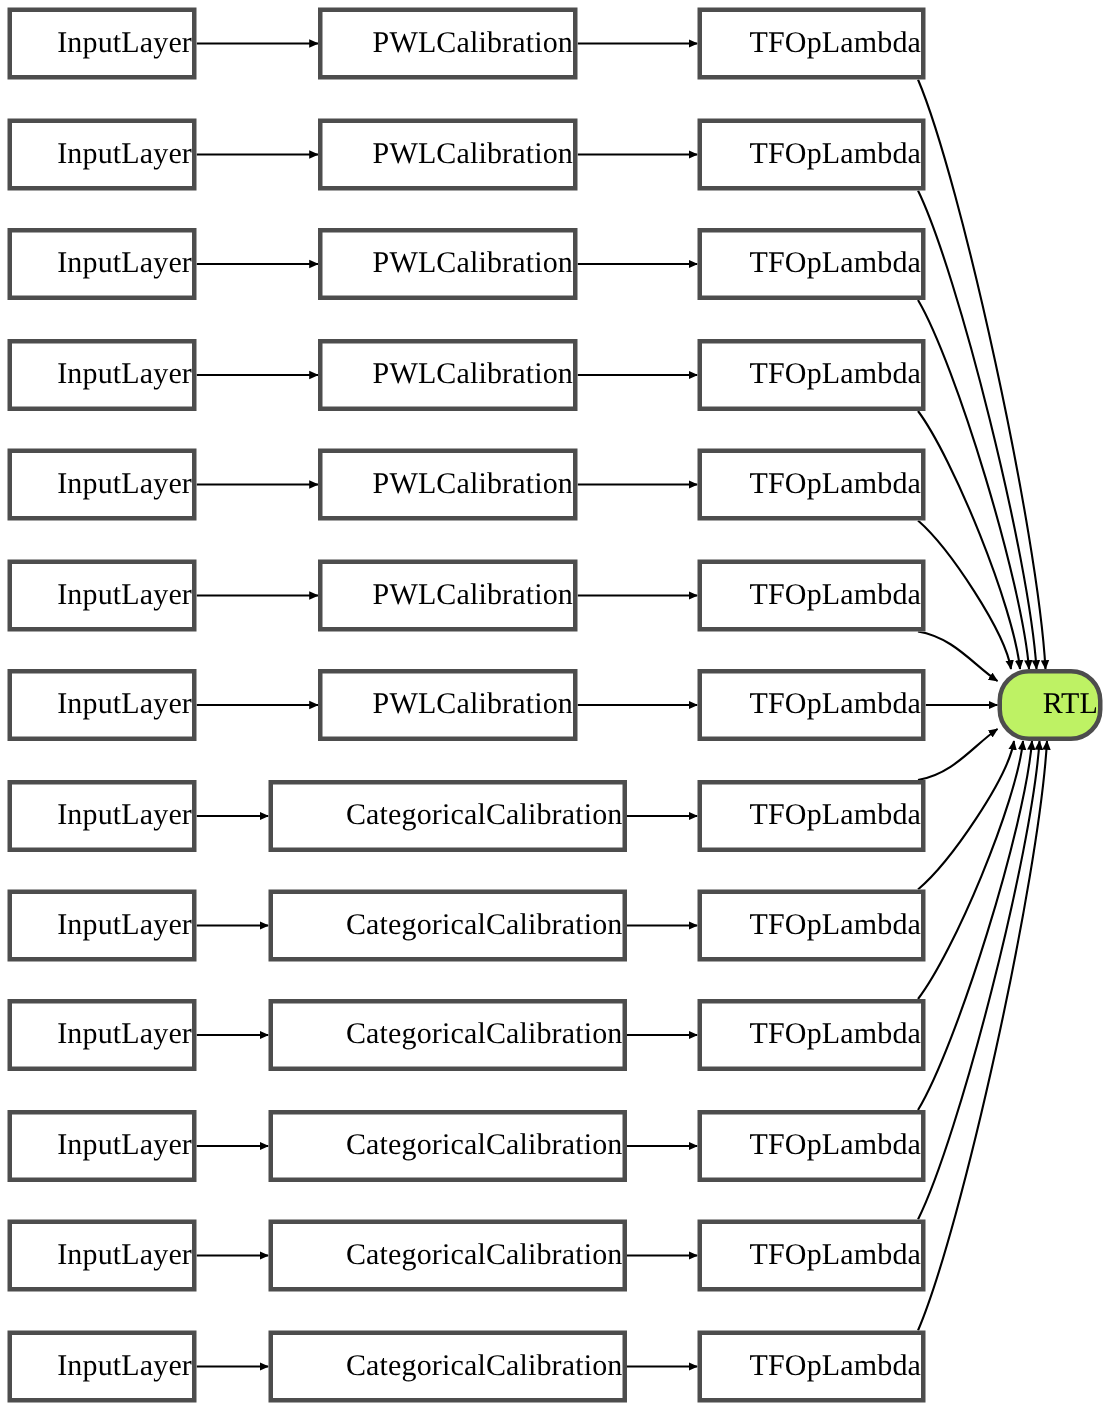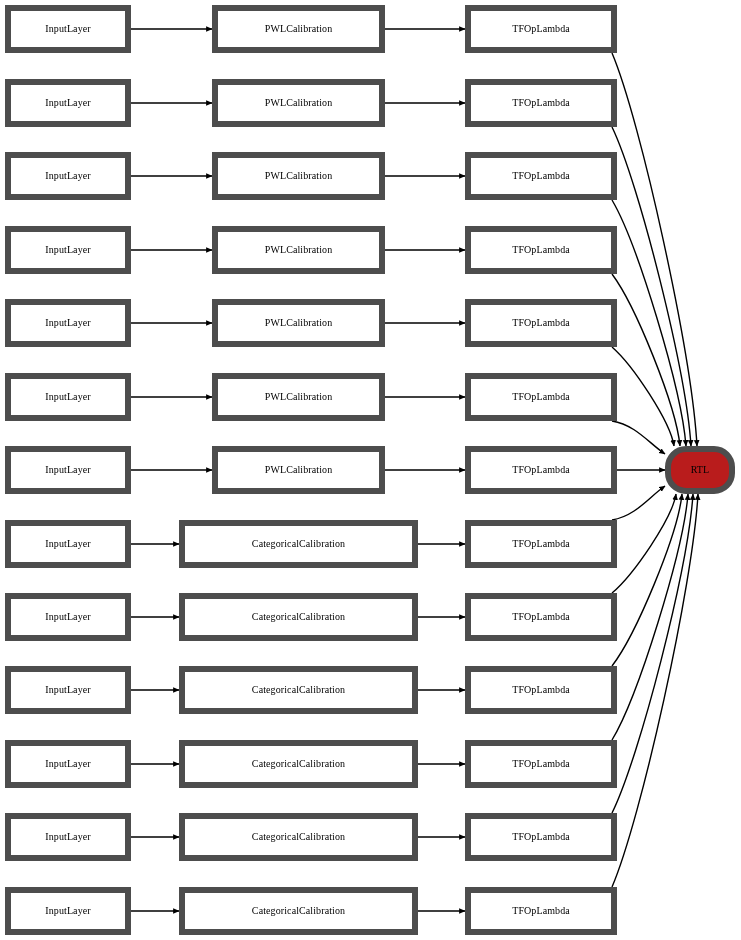--- a/index.html
+++ b/index.html
@@ -22,27 +22,27 @@
     position: absolute;
     left: 0;
     top: 0;
     width: 741px;
     height: 940px;
     pointer-events: none;
   }
   .node {
     position: absolute;
     box-sizing: border-box;
-    border: 6px solid #b91c1c;
+    border: 3px solid #b91c1c;
     background: #ffffff;
     display: flex;
     align-items: center;
-    justify-content: center;
+    justify-content: flex-end;
     color: #000000;
-    font-size: 10px;
+    font-size: 20px;
     line-height: 1;
     letter-spacing: 0.1px;
     white-space: nowrap;
   }
   .node-label {
     display: block;
     transform: translateY(-0.5px);
   }
 </style>
 </head>
@@ -208,17 +208,17 @@
       </div>
       <div class="node" style="left: 465px; top: 740px; width: 152px; height: 48px; border-color: rgb(77, 77, 77); background: rgb(255, 255, 255); color: rgb(0, 0, 0);">
         <span class="node-label">TFOpLambda</span>
       </div>
       <div class="node" style="left: 465px; top: 813px; width: 152px; height: 48px; border-color: rgb(77, 77, 77); background: rgb(255, 255, 255); color: rgb(0, 0, 0);">
         <span class="node-label">TFOpLambda</span>
       </div>
       <div class="node" style="left: 465px; top: 887px; width: 152px; height: 48px; border-color: rgb(77, 77, 77); background: rgb(255, 255, 255); color: rgb(0, 0, 0);">
         <span class="node-label">TFOpLambda</span>
       </div>
-      <div class="node" style="left: 665px; top: 446px; width: 70px; height: 48px; border-color: rgb(77, 77, 77); background: #b91c1c; color: rgb(0, 0, 0); border-radius: 21px;">
+      <div class="node" style="left: 665px; top: 446px; width: 70px; height: 48px; border-color: rgb(77, 77, 77); background: #bef264; color: rgb(0, 0, 0); border-radius: 21px;">
         <span class="node-label">RTL</span>
       </div>
     </div>
 </div>
 
 </body></html>

